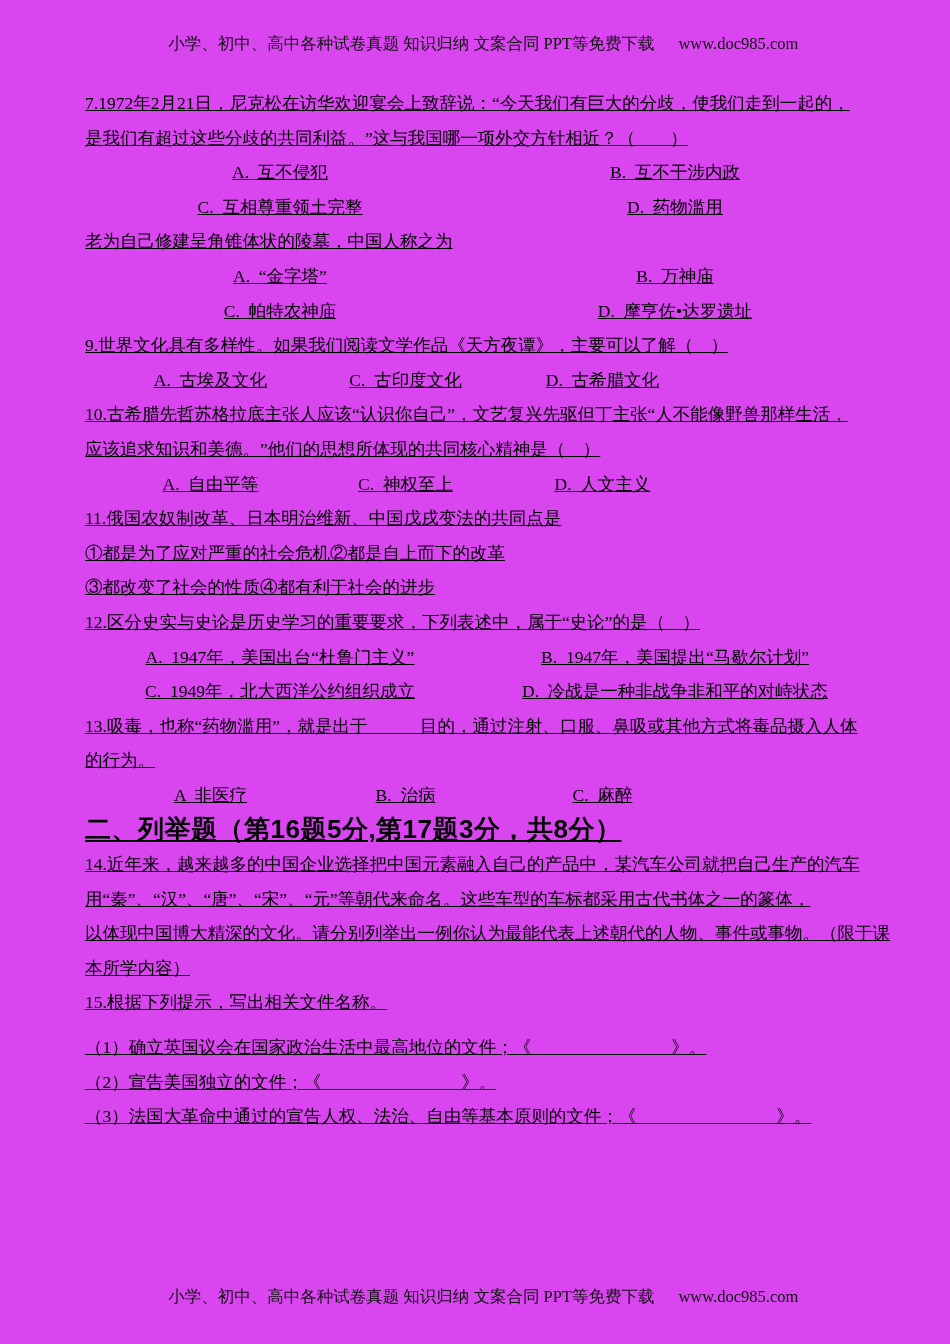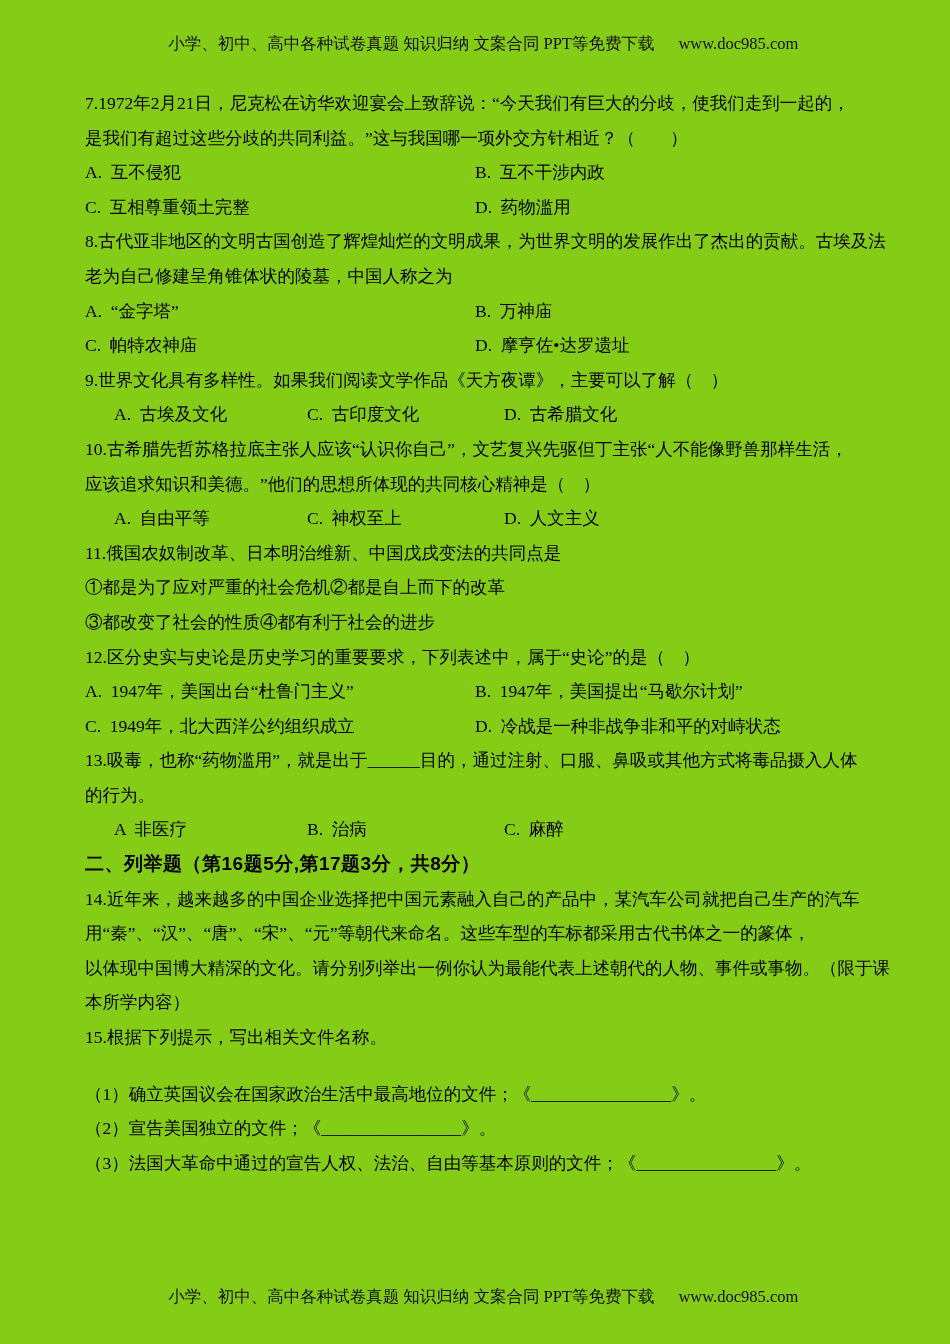--- a/index.html
+++ b/index.html
@@ -1,40 +1,40 @@
 <!DOCTYPE html>
 <html><head>
 <meta charset="utf-8">
 <style>
   html,body{margin:0;padding:0;background:#ffffff;}
   .page{
-    position:relative;width:950px;height:1344px;background:#84cc16;
+    position:relative;width:950px;height:1344px;background:#d946ef;
     font-family:"Liberation Serif","DejaVu Serif",serif;
     color:#000;font-size:17.5px;overflow:hidden;
   }
   .banner{
     position:absolute;left:0;width:100%;text-align:center;
     font-size:16.5px;white-space:pre;color:#111;
   }
   .banner.head{top:13px;}
   .banner.foot{top:1266px;}
   .banner .url{margin-left:24px;}
-  .content{position:absolute;left:85px;top:86px;width:790px;}
+  .content{position:absolute;left:85px;top:86px;width:790px;text-decoration:underline;}
   .ln{
     margin:0;height:34.6px;line-height:34.6px;
     white-space:pre;overflow:visible;
   }
-  .ln span{white-space:pre;display:block;}
+  .ln span{white-space:pre;display:block;text-align:center;}
   .two{display:grid;grid-template-columns:390px auto;}
   .four{display:grid;grid-template-columns:193px 197px 197px auto;margin-left:29px;}
   .sec{
     font-family:"Liberation Sans","DejaVu Sans",sans-serif;
-    font-weight:700;font-size:19px;letter-spacing:0.5px;
+    font-weight:700;font-size:26px;letter-spacing:0.5px;
   }
-  .gap-top{margin-top:22px;}
+  .gap-top{margin-top:10px;}
 </style>
 </head>
 <body>
 
 <div class="page">
 
   <div class="banner head">
     <span>小学、初中、高中各种试卷真题 知识归纳 文案合同 PPT等免费下载</span><span class="url">www.doc985.com</span>
   </div>
 
@@ -44,21 +44,20 @@
     <p class="ln">是我们有超过这些分歧的共同利益。”这与我国哪一项外交方针相近？（　　）</p>
     <div class="ln two">
       <span>A.  互不侵犯</span>
       <span>B.  互不干涉内政</span>
     </div>
     <div class="ln two">
       <span>C.  互相尊重领土完整</span>
       <span>D.  药物滥用</span>
     </div>
 
-    <p class="ln">8.古代亚非地区的文明古国创造了辉煌灿烂的文明成果，为世界文明的发展作出了杰出的贡献。古埃及法</p>
     <p class="ln">老为自己修建呈角锥体状的陵墓，中国人称之为</p>
     <div class="ln two">
       <span>A.  “金字塔”</span>
       <span>B.  万神庙</span>
     </div>
     <div class="ln two">
       <span>C.  帕特农神庙</span>
       <span>D.  摩亨佐•达罗遗址</span>
     </div>
 

